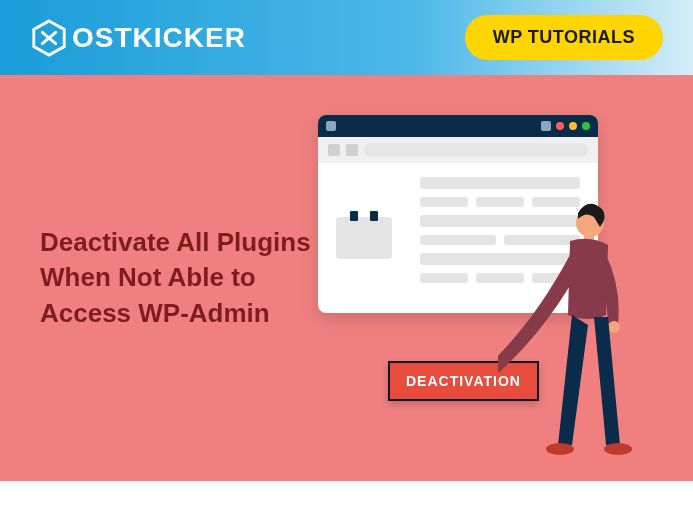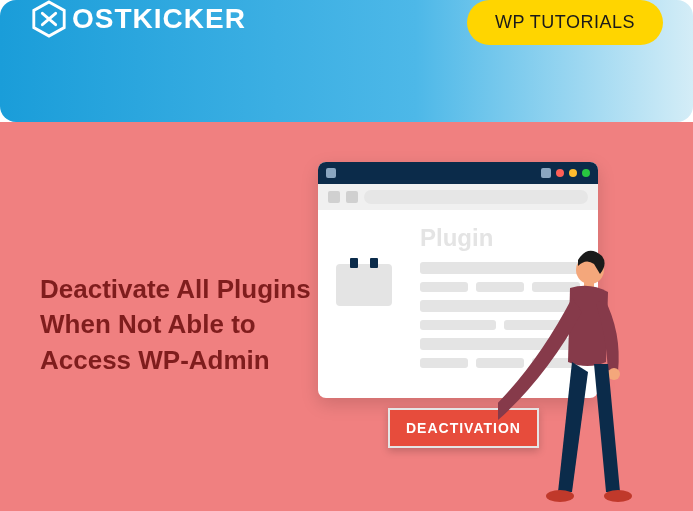--- a/index.html
+++ b/index.html
@@ -1,44 +1,43 @@
 <!DOCTYPE html>
 <html><head>
   <meta charset="utf-8">
   <style>
     * { margin: 0; padding: 0; box-sizing: border-box; }
     body { width: 693px; height: 511px; font-family: Arial, Helvetica, sans-serif; overflow: hidden; }
 
     .header {
-      height: 122px;
+      height: 75px;
       background: linear-gradient(90deg, #1a9dd9 0%, #4db8e8 60%, #d4edf7 100%);
       display: flex;
-      align-items: flex-start;
+      align-items: center;
       justify-content: space-between;
       padding: 0 30px 0 30px;
-      border-radius: 16px;
     }
     .logo {
       display: flex;
       align-items: center;
       color: #fff;
       font-weight: 800;
       font-size: 28px;
       letter-spacing: 1px;
     }
     .logo-icon {
       width: 38px; height: 38px;
       margin-right: 4px;
       position: relative;
     }
     .logo-icon svg { width: 100%; height: 100%; }
     .tag-pill {
       background: #ffd500;
       color: #1a1a1a;
-      font-weight: 400;
+      font-weight: 700;
       font-size: 18px;
       padding: 12px 28px;
       border-radius: 30px;
       letter-spacing: 0.5px;
     }
 
     .hero {
       height: 406px;
       background: #f08080;
       position: relative;
@@ -125,21 +124,21 @@
     .deact-btn {
       position: absolute;
       left: 70px;
       top: 246px;
       background: #e74c3c;
       color: #fff;
       font-weight: 700;
       font-size: 14px;
       letter-spacing: 1px;
       padding: 10px 16px;
-      border: 2px solid #e5e5e5;
+      border: 2px solid #0f172a;
       box-shadow: 0 3px 8px rgba(0,0,0,0.2);
     }
 
     
     .person {
       position: absolute;
       right: -10px;
       top: 80px;
       width: 160px;
       height: 260px;
@@ -176,21 +175,20 @@
       <div class="browser-toolbar">
         <span class="btn"></span>
         <span class="btn"></span>
         <span class="url"></span>
       </div>
       <div class="browser-content">
         <div class="left-col">
           <div class="plugin-icon"></div>
         </div>
         <div class="right-col">
-          <div class="plugin-title">Plugin</div>
           <div class="line lg"></div>
           <div class="row">
             <div class="line"></div>
             <div class="line"></div>
             <div class="line"></div>
           </div>
           <div class="line lg"></div>
           <div class="row">
             <div class="line"></div>
             <div class="line"></div>

